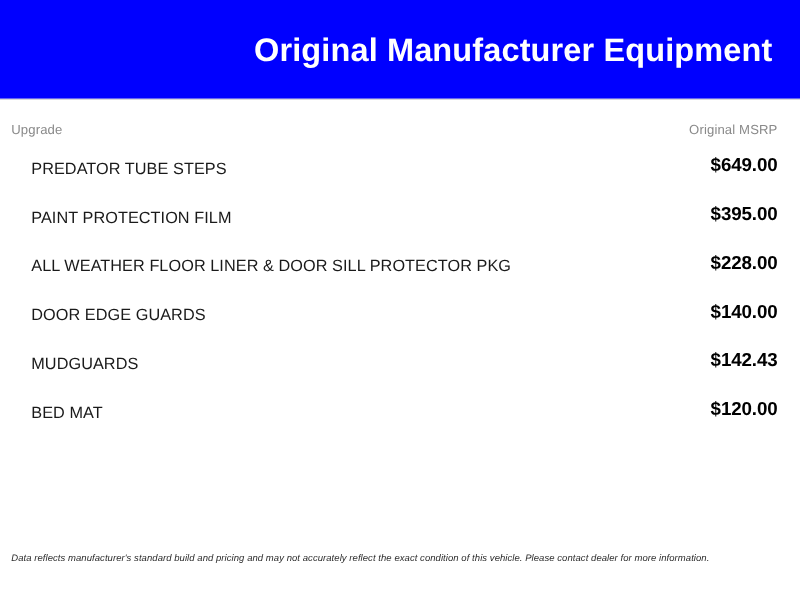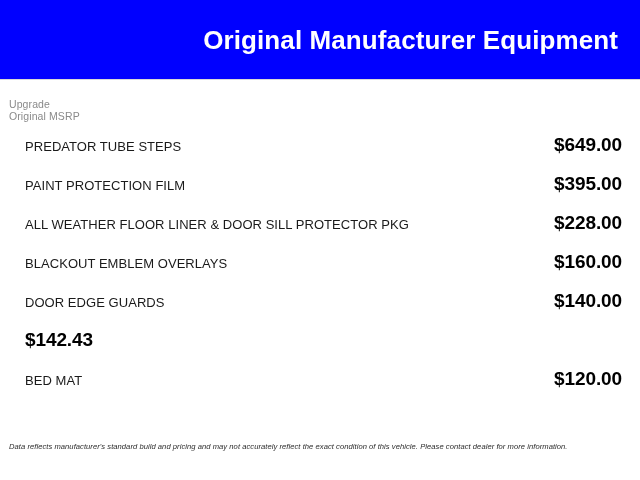--- a/index.html
+++ b/index.html
@@ -51,21 +51,20 @@
     padding: 0 18px 0 9px;
     box-sizing: border-box;
   }
 
   .col-head-row {
     display: flex;
     align-items: baseline;
     justify-content: space-between;
     padding-top: 18px;
     padding-bottom: 4px;
-    flex-direction: column;
   }
   .col-head {
     font-size: 10.5px;
     color: #8a8a8a;
     font-weight: normal;
     letter-spacing: 0.1px;
   }
   .col-head.right {
     text-align: left;
   }
@@ -81,21 +80,21 @@
   }
   .row-label {
     font-size: 13px;
     color: #1a1a1a;
     line-height: 15px;
     letter-spacing: 0.05px;
     max-width: 400px;
     padding-top: 4px;
   }
   .row-price {
-    font-size: 19px;
+    font-size: 15px;
     font-weight: bold;
     color: #000000;
     line-height: 19px;
     white-space: nowrap;
     letter-spacing: -0.1px;
   }
 
   
   .footer {
     position: absolute;
@@ -135,32 +134,29 @@
     <div class="row">
       <div class="row-label">PAINT PROTECTION FILM</div>
       <div class="row-price">$395.00</div>
     </div>
 
     <div class="row">
       <div class="row-label">ALL WEATHER FLOOR LINER &amp; DOOR SILL PROTECTOR PKG</div>
       <div class="row-price">$228.00</div>
     </div>
 
-    <div class="row">
-      <div class="row-label">BLACKOUT EMBLEM OVERLAYS</div>
-      <div class="row-price">$160.00</div>
-    </div>
 
 
     <div class="row">
       <div class="row-label">DOOR EDGE GUARDS</div>
       <div class="row-price">$140.00</div>
     </div>
 
     <div class="row">
+      <div class="row-label">MUDGUARDS</div>
       <div class="row-price">$142.43</div>
     </div>
 
     <div class="row">
       <div class="row-label">BED MAT</div>
       <div class="row-price">$120.00</div>
     </div>
 
   </div>
 

